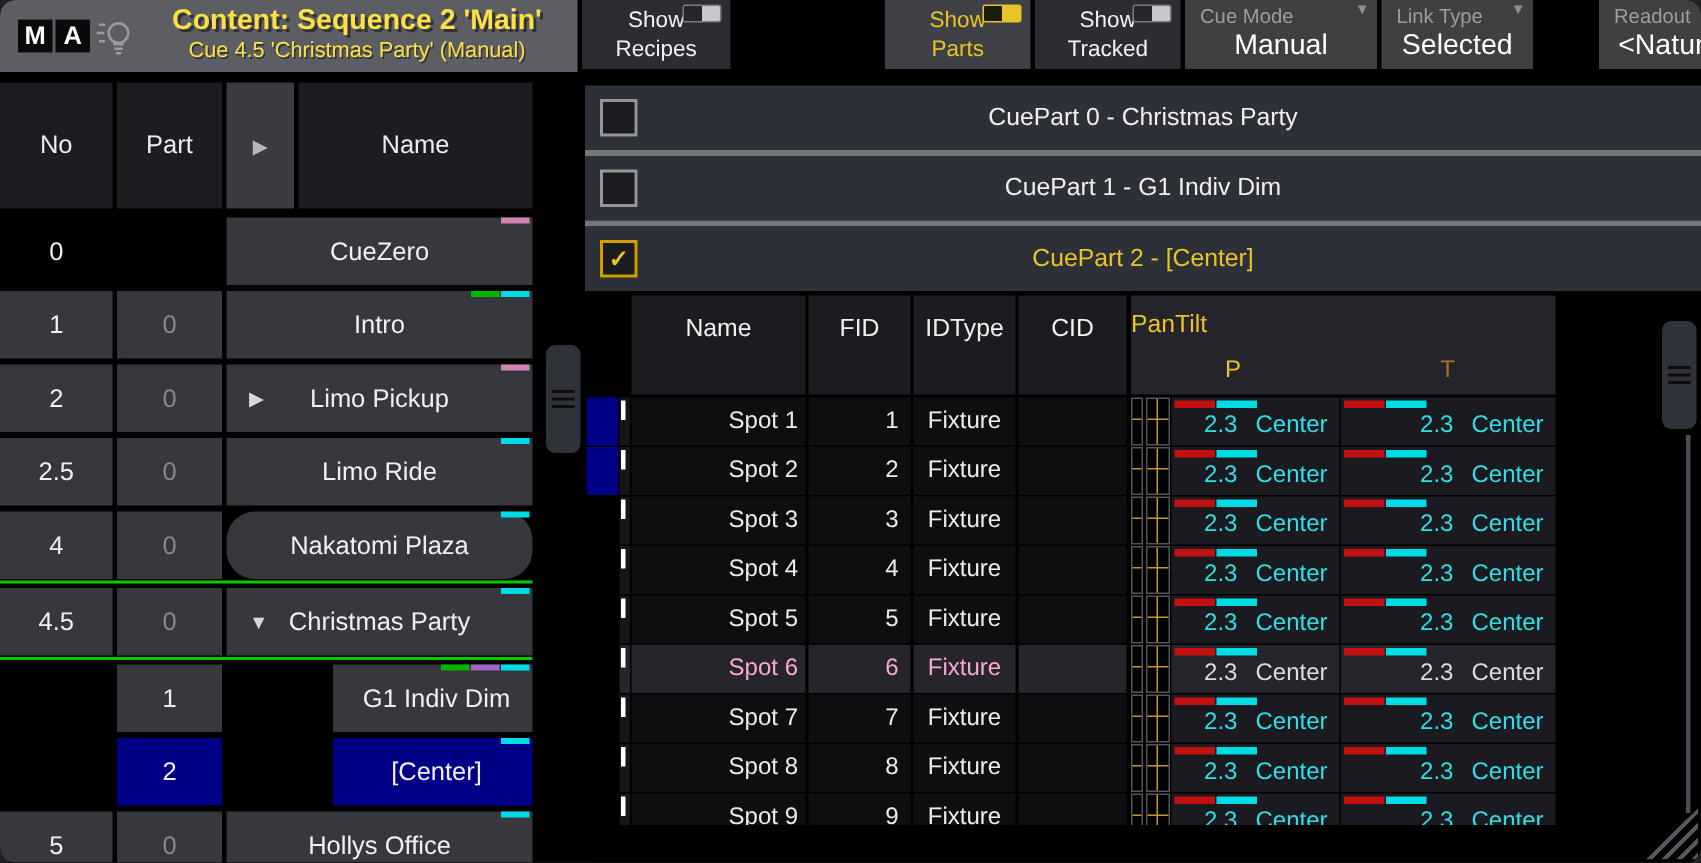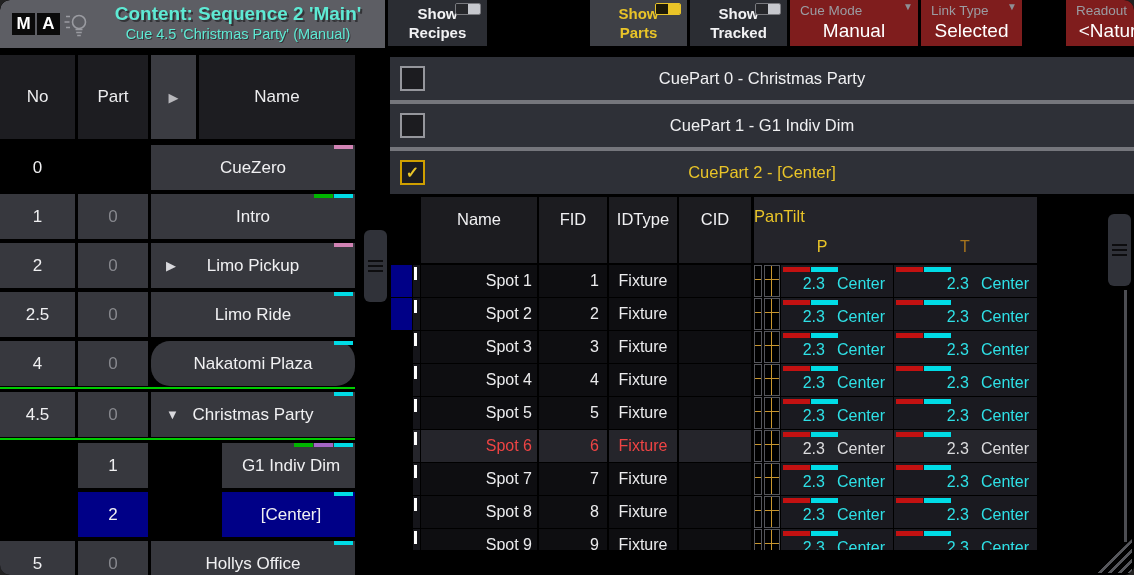--- a/index.html
+++ b/index.html
@@ -4,36 +4,36 @@
 <style>
   html,body{margin:0;padding:0;background:#222;font-family:"Liberation Sans",sans-serif;}
   #stage{position:relative;width:1134px;height:575px;background:#000;border-radius:10px;overflow:hidden;}
 
   
   .titlebar{position:absolute;left:0;top:0;width:385px;height:48px;background:#5d5e64;border-top-left-radius:10px;}
   .malogo{position:absolute;left:12px;top:13px;display:flex;gap:2px;}
   .malogo .sq{width:23px;height:22px;background:#0a0a0a;color:#fff;font-weight:bold;font-size:17px;
     display:flex;align-items:center;justify-content:center;}
   .lamp{position:absolute;left:62px;top:11px;}
-  .titletext{position:absolute;left:96px;top:2px;width:284px;text-align:center;color:#5eead4;}
+  .titletext{position:absolute;left:96px;top:2px;width:284px;text-align:center;color:#fde047;}
   .titletext .t1{font-size:19px;font-weight:bold;text-shadow:2px 2px 0 rgba(0,0,0,.45);line-height:23px;}
   .titletext .t2{font-size:14.5px;text-shadow:1px 1px 0 rgba(0,0,0,.45);line-height:18px;}
 
   
   .tbtn{position:absolute;top:0;height:46px;background:#2b2d33;color:#f2f2f4;text-align:center;
-    font-size:15px;line-height:19px;padding-top:4px;box-sizing:border-box;cursor:pointer;font-weight:bold;}
+    font-size:15px;line-height:19px;padding-top:4px;box-sizing:border-box;cursor:pointer;}
   .tbtn.on{background:#3e4046;color:#e9c428;}
   .mtog{position:absolute;top:3px;right:6px;width:24px;height:10px;border:1px solid #7a7b80;border-radius:2px;
     display:flex;overflow:hidden;}
   .mtog .l{flex:1;background:#26272b;}
   .mtog .r{flex:1;background:#c6c8ce;}
   .mtog.on{border-color:#e9c428;}
   .mtog.on .l{background:#1d1a07;}
   .mtog.on .r{background:#e9c428;}
-  .dbtn{position:absolute;top:0;height:46px;background:#7f1d1d;box-sizing:border-box;cursor:pointer;}
+  .dbtn{position:absolute;top:0;height:46px;background:#404040;box-sizing:border-box;cursor:pointer;}
   .dbtn .lab{position:absolute;left:10px;top:3px;font-size:13.5px;color:#9b9ca2;}
   .dbtn .val{position:absolute;left:0;right:0;bottom:4px;text-align:center;font-size:19px;color:#fff;}
   .dbtn .chev{position:absolute;top:1px;right:5px;font-size:10px;color:#8e8f95;}
 
   
   .hcell{position:absolute;top:55px;height:84px;background:#1d1d21;color:#ececee;font-size:17px;
     display:flex;align-items:center;justify-content:center;}
   .crow .cell{position:absolute;top:0;height:45px;background:#37383e;color:#f0f0f2;font-size:17px;
     display:flex;align-items:center;justify-content:center;}
   .crow{position:absolute;left:0;width:355px;height:45px;}
@@ -96,21 +96,21 @@
   .f-p{left:391px;width:112px;background:#1a1a20 !important;}
   .f-t{left:504px;width:143px;background:#1a1a20 !important;}
   .vb{position:absolute;top:2px;height:5px;width:27px;}
   .vb-red{left:2px;background:#c31111;}
   .vb-cyan{left:30px;background:#00dce6;}
   .pv{position:absolute;right:8px;bottom:4px;display:flex;gap:12px;color:#2ee0e6;}
   .frow.hl .fc{background:#25252b;}
   .frow.hl .f-sel{background:#000 !important;}
   .frow.hl .f-mark{background:#25252b !important;}
   .frow.hl .f-p,.frow.hl .f-t{background:#25252b !important;}
-  .frow.hl .f-name,.frow.hl .f-fid,.frow.hl .f-idt{color:#ef4444;}
+  .frow.hl .f-name,.frow.hl .f-fid,.frow.hl .f-idt{color:#f9a8d4;}
   .frow.hl .pv{color:#dcdcde;}
   .clipstrip{position:absolute;left:390px;top:550px;width:744px;height:25px;background:#000;}
 </style>
 </head>
 <body>
 
 <div id="stage">
 
   <div class="titlebar">
     <div class="malogo">

